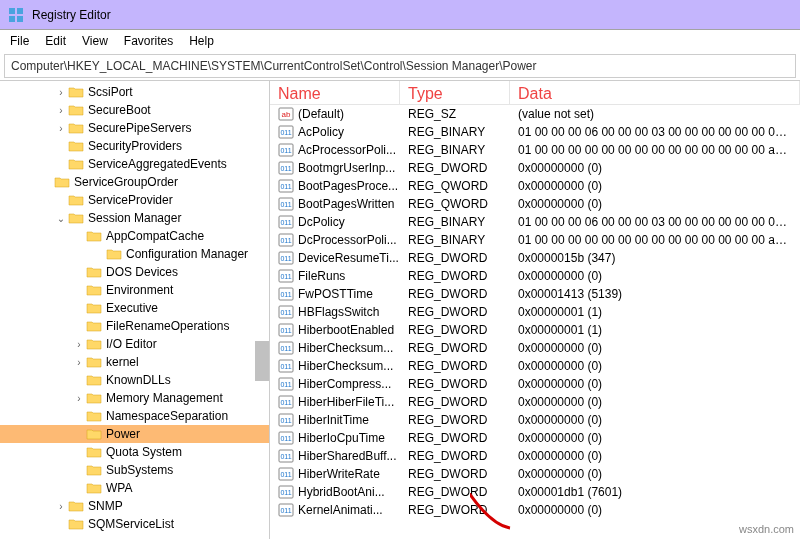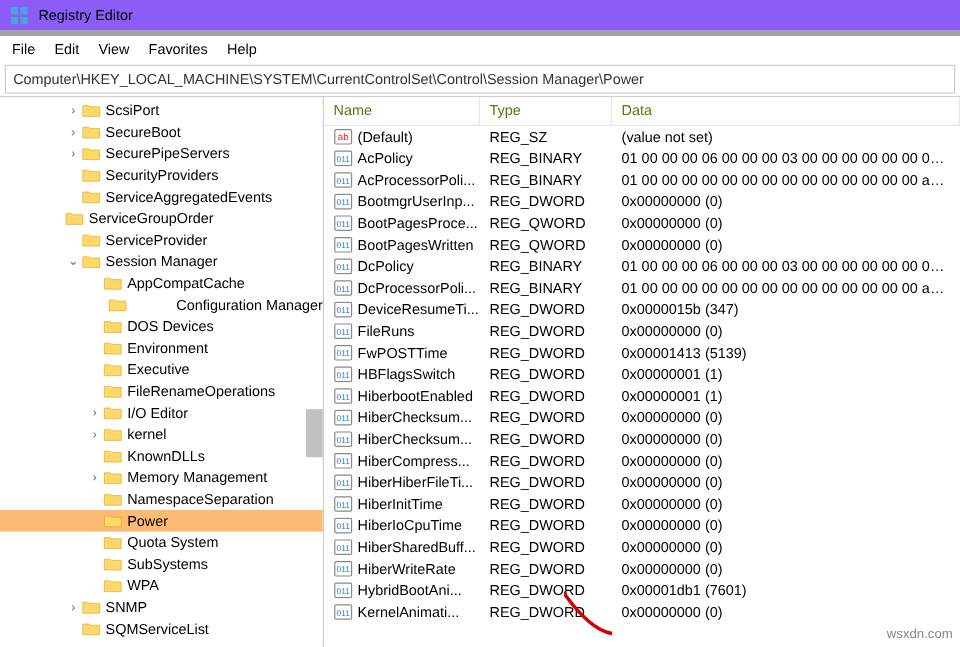--- a/index.html
+++ b/index.html
@@ -1,33 +1,33 @@
 <!DOCTYPE html>
 <html><head>
   <meta charset="utf-8">
   <style>
     * { box-sizing: border-box; margin: 0; padding: 0; }
     body { font-family: "Segoe UI", Tahoma, sans-serif; font-size: 12px; background: #fff; color: #000; width: 800px; height: 539px; overflow: hidden; }
-    .titlebar { height: 30px; background: #8b5cf6; display: flex; align-items: center; border-bottom: 5px solid #a3a3a3; padding: 0 8px; }
+    .titlebar { height: 30px; background: #c4b5fd; display: flex; align-items: center; border-bottom: 1px solid #a3a3a3; padding: 0 8px; }
     .titlebar .icon { width: 16px; height: 16px; display: inline-flex; align-items: center; justify-content: center; margin-right: 8px; }
     .titlebar .title { font-size: 12px; }
     .menubar { height: 22px; display: flex; align-items: center; padding: 0 2px; }
     .menubar .item { padding: 2px 8px; cursor: default; }
     .addressbar { height: 24px; border: 1px solid #ccc; margin: 2px 4px; display: flex; align-items: center; padding: 0 6px; font-size: 12px; color: #333; }
     .content { display: flex; height: calc(539px - 30px - 22px - 28px); border-top: 1px solid #ccc; }
     .tree { width: 270px; overflow: auto; border-right: 1px solid #ccc; padding: 2px 0; position: relative; }
     .tree-item { display: flex; align-items: center; height: 18px; white-space: nowrap; cursor: default; }
     .tree-item.selected { background: #fdba74; }
     .tree-chevron { width: 14px; text-align: center; color: #666; font-size: 10px; }
     .tree-folder-icon { width: 16px; height: 14px; display: inline-flex; align-items: center; justify-content: center; margin-right: 4px; }
     .tree-label { font-size: 12px; }
     .tree-scrollthumb { position: absolute; right: 0; top: 260px; width: 14px; height: 40px; background: #c1c1c1; }
     .list { flex: 1; overflow: hidden; position: relative; }
     .list-header { display: flex; height: 24px; background: #fff; border-bottom: 1px solid #e5e5e5; }
-    .list-header .col { padding: 4px 8px; border-right: 1px solid #e5e5e5; font-size: 12px; color: #4d7c0f; }
+    .list-header .col { padding: 4px 8px; border-right: 1px solid #e5e5e5; font-size: 16px; color: #ef4444; }
     .col-name { width: 130px; }
     .col-type { width: 110px; }
     .col-data { flex: 1; }
     .list-body { overflow: hidden; }
     .row { display: flex; height: 18px; align-items: center; }
     .row .cell { padding: 0 8px; font-size: 12px; overflow: hidden; white-space: nowrap; text-overflow: ellipsis; }
     .cell-name { width: 130px; display: flex; align-items: center; }
     .cell-type { width: 110px; }
     .cell-data { flex: 1; }
     .val-icon { width: 16px; height: 14px; display: inline-flex; align-items: center; justify-content: center; margin-right: 4px; }
@@ -138,21 +138,21 @@
       </div>
       <div class="tree-item" style="padding-left: 72px;">
         <span class="tree-chevron"></span>
         <span class="tree-folder-icon">
           <svg width="16" height="14" viewBox="0 0 16 14">
             <path d="M1 3 L6 3 L7 4 L15 4 L15 12 L1 12 Z" fill="#ffd868" stroke="#d4a016" stroke-width="0.5"></path>
           </svg>
         </span>
         <span class="tree-label">AppCompatCache</span>
       </div>
-      <div class="tree-item" style="padding-left: 39px; justify-content: space-between;">
+      <div class="tree-item" style="padding-left: 92px;">
         <span class="tree-chevron"></span>
         <span class="tree-folder-icon">
           <svg width="16" height="14" viewBox="0 0 16 14">
             <path d="M1 3 L6 3 L7 4 L15 4 L15 12 L1 12 Z" fill="#ffd868" stroke="#d4a016" stroke-width="0.5"></path>
           </svg>
         </span>
         <span class="tree-label">Configuration Manager</span>
       </div>
       <div class="tree-item" style="padding-left: 72px;">
         <span class="tree-chevron"></span>

